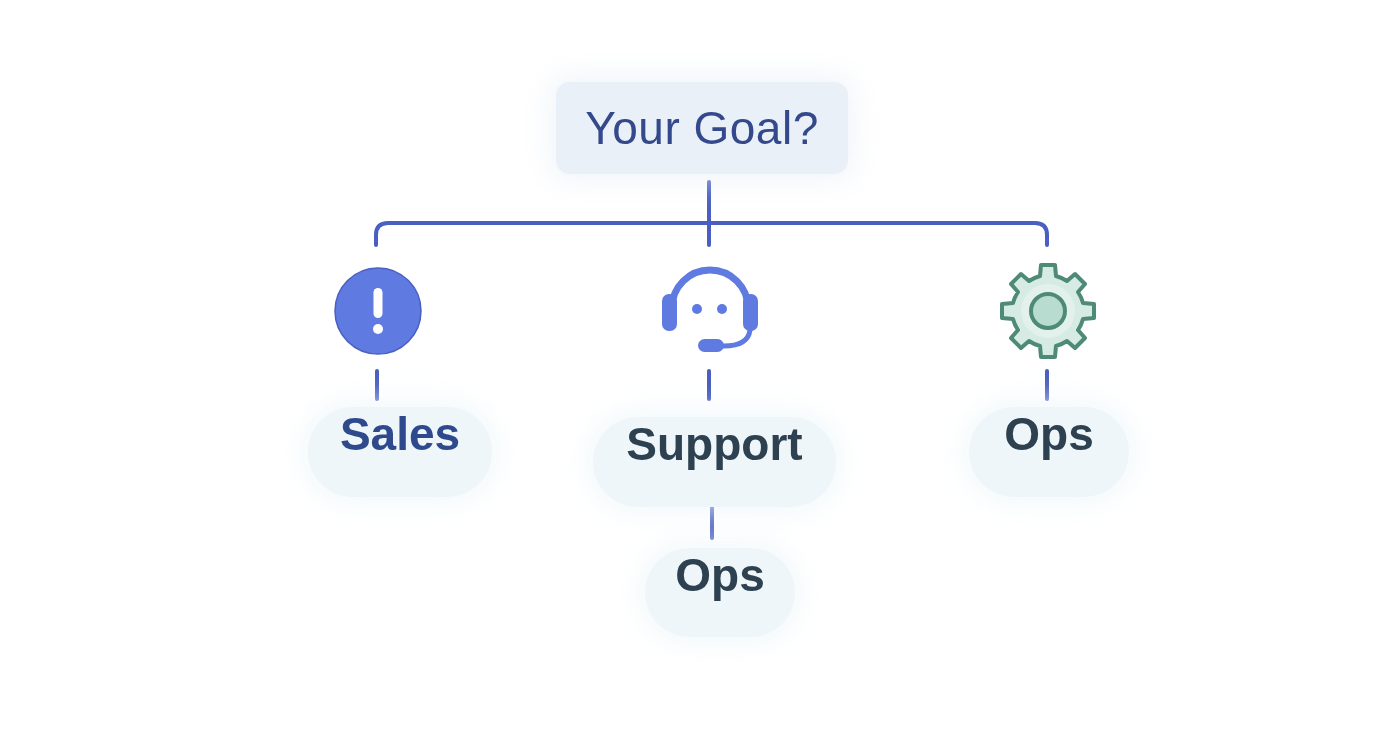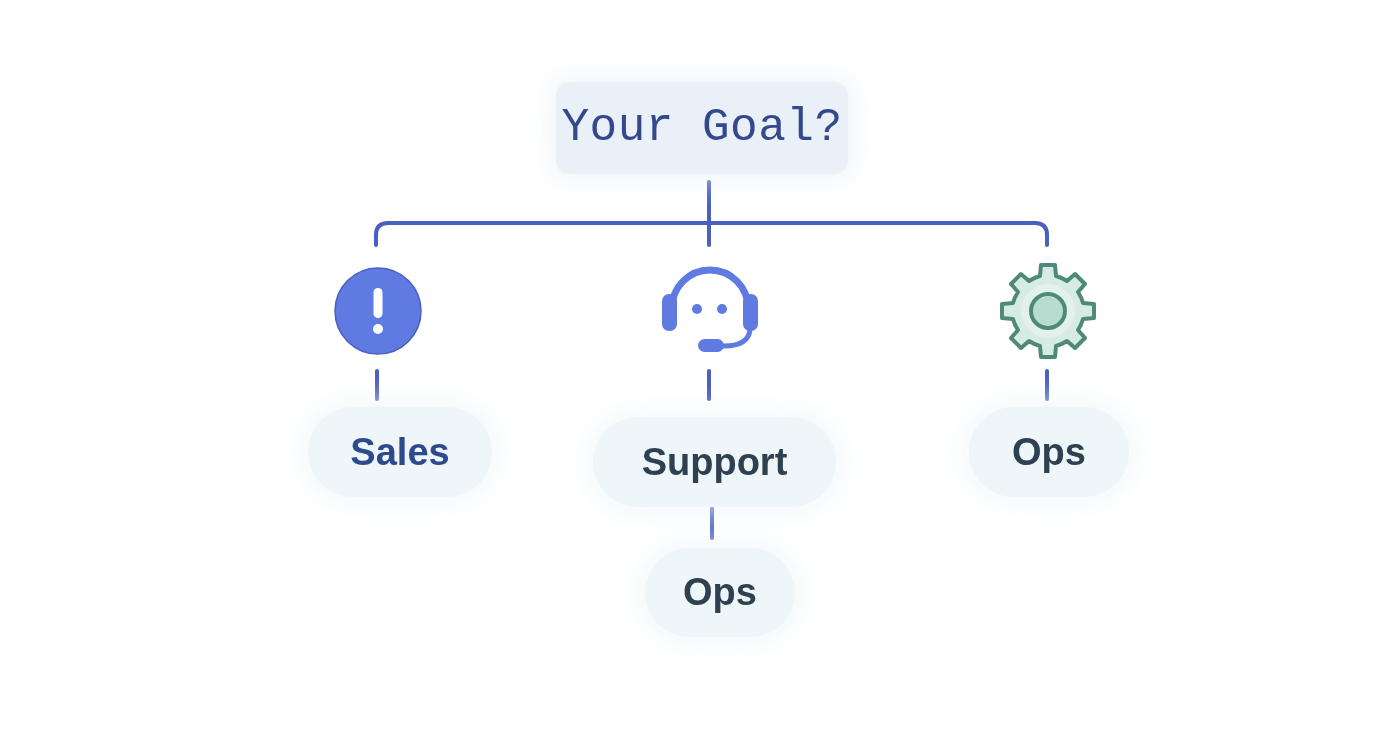--- a/index.html
+++ b/index.html
@@ -4,27 +4,27 @@
   <style>
     html, body { margin: 0; padding: 0; background: #ffffff; }
     body { width: 1392px; height: 752px; position: relative; overflow: hidden;
            font-family: "Liberation Sans", "DejaVu Sans", sans-serif; }
     .abs { position: absolute; }
     .goal-box {
       left: 556px; top: 82px; width: 292px; height: 92px;
       background: #e9f0f8; border-radius: 14px;
       box-shadow: 0 0 24px 10px rgba(233,240,248,0.55);
       display: flex; align-items: center; justify-content: center;
-      color: #34488c; font-size: 46px; font-weight: 400; letter-spacing: 0.5px; font-family: Liberation Mono, monospace;
+      color: #34488c; font-size: 46px; font-weight: 400; letter-spacing: 0.5px;
     }
     .pill {
       background: #eef6fa; border-radius: 46px;
       box-shadow: 0 0 22px 10px rgba(238,246,250,0.6);
-      display: flex; align-items: center; justify-content: center;
-      font-size: 38px; font-weight: 700; color: #2d4150;
+      display: flex; justify-content: center;
+      font-size: 46px; font-weight: 700; color: #2d4150;
     }
     .pill.sales { color: #2f4a8c; }
     .connectors { left: 0; top: 0; width: 1392px; height: 752px; pointer-events: none; }
   </style>
 </head>
 <body>
 
 <svg class="abs connectors" viewBox="0 0 1392 752">
   <g fill="none" stroke="#4a5fc1" stroke-width="4" stroke-linecap="round">
 

